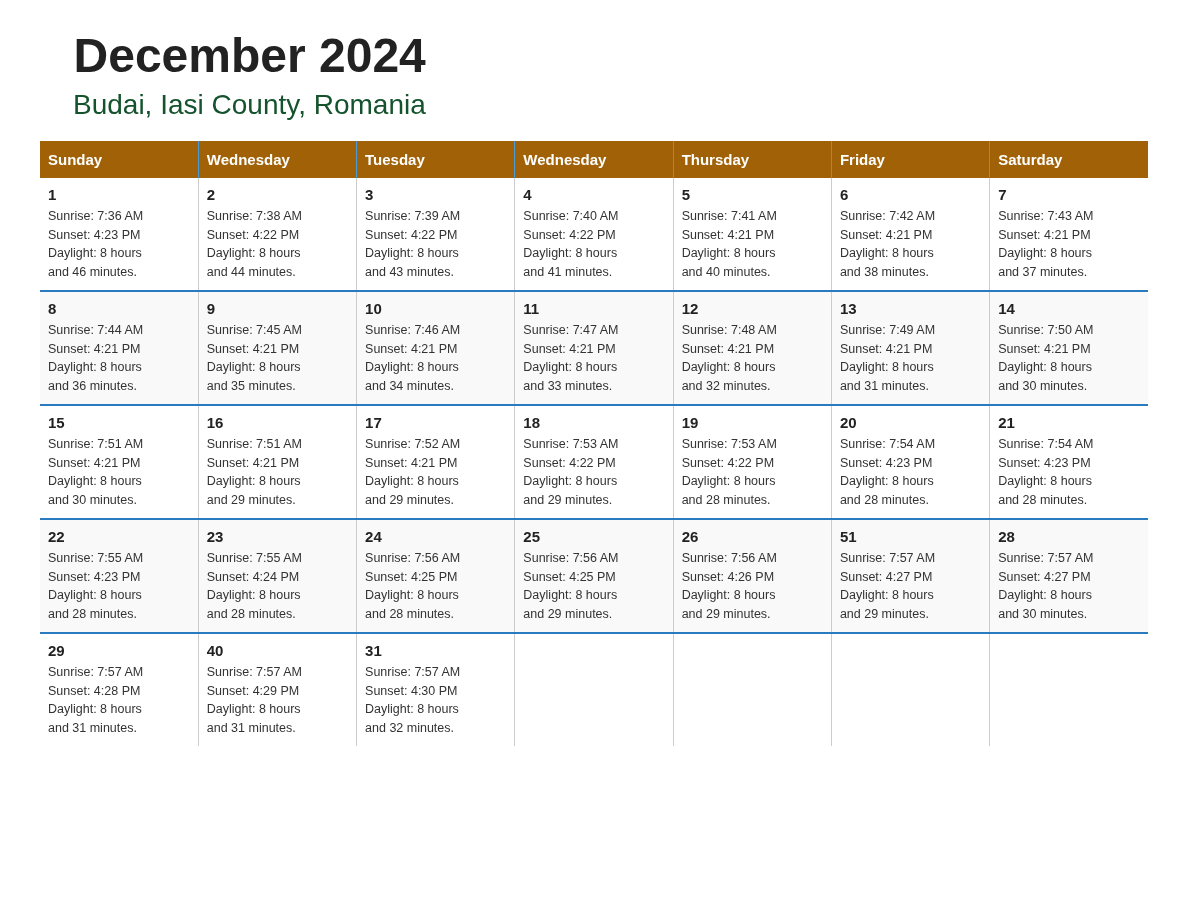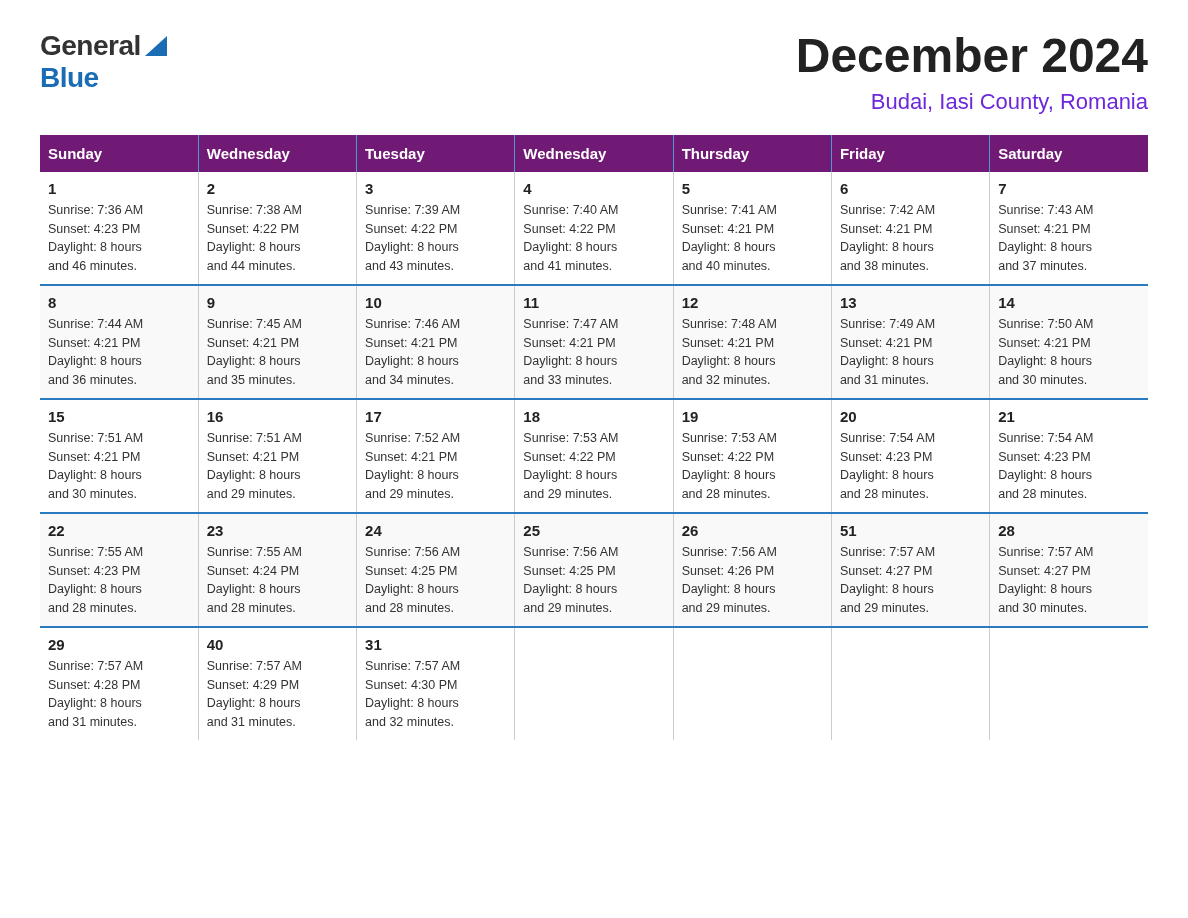--- a/index.html
+++ b/index.html
@@ -42,31 +42,31 @@
       text-align: right;
       margin-left: 33px;
     }
     .month-title {
       font-size: 48px;
       font-weight: bold;
       color: #222;
       line-height: 1.1;
     }
     .location {
-      font-size: 22px;
-      color: #6d28d9;
+      font-size: 28px;
+      color: #14532d;
       margin-top: 6px;
     }
     table {
       width: 100%;
       border-collapse: collapse;
       margin-top: 10px;
     }
     thead tr {
-      background-color: #701a75;
+      background-color: #a16207;
       margin-left: 24px;
     }
     thead th {
       color: #ffffff;
       font-size: 15px;
       font-weight: bold;
       padding: 10px 8px;
       text-align: left;
       border-right: 1px solid #4a9ad4;
     }
@@ -110,31 +110,20 @@
       background-color: #f9f9f9;
     }
     tbody tr td {
       background: inherit;
     }
   </style>
 </head>
 <body>
 
 <div class="header-area">
-  <div class="logo">
-    <div class="logo-line">
-      <span class="logo-general">General</span>
-      <svg width="22" height="20" viewBox="0 0 22 20" style="margin-left:2px; margin-top:0px;">
-        <polygon points="0,20 22,20 22,0" fill="#1a6db5"></polygon>
-      </svg>
-    </div>
-    <div>
-      <span class="logo-blue">Blue</span>
-    </div>
-  </div>
   <div class="title-area">
     <div class="month-title">December 2024</div>
     <div class="location">Budai, Iasi County, Romania</div>
   </div>
 </div>
 
 <table>
   <thead>
     <tr>
       <th>Sunday</th>

